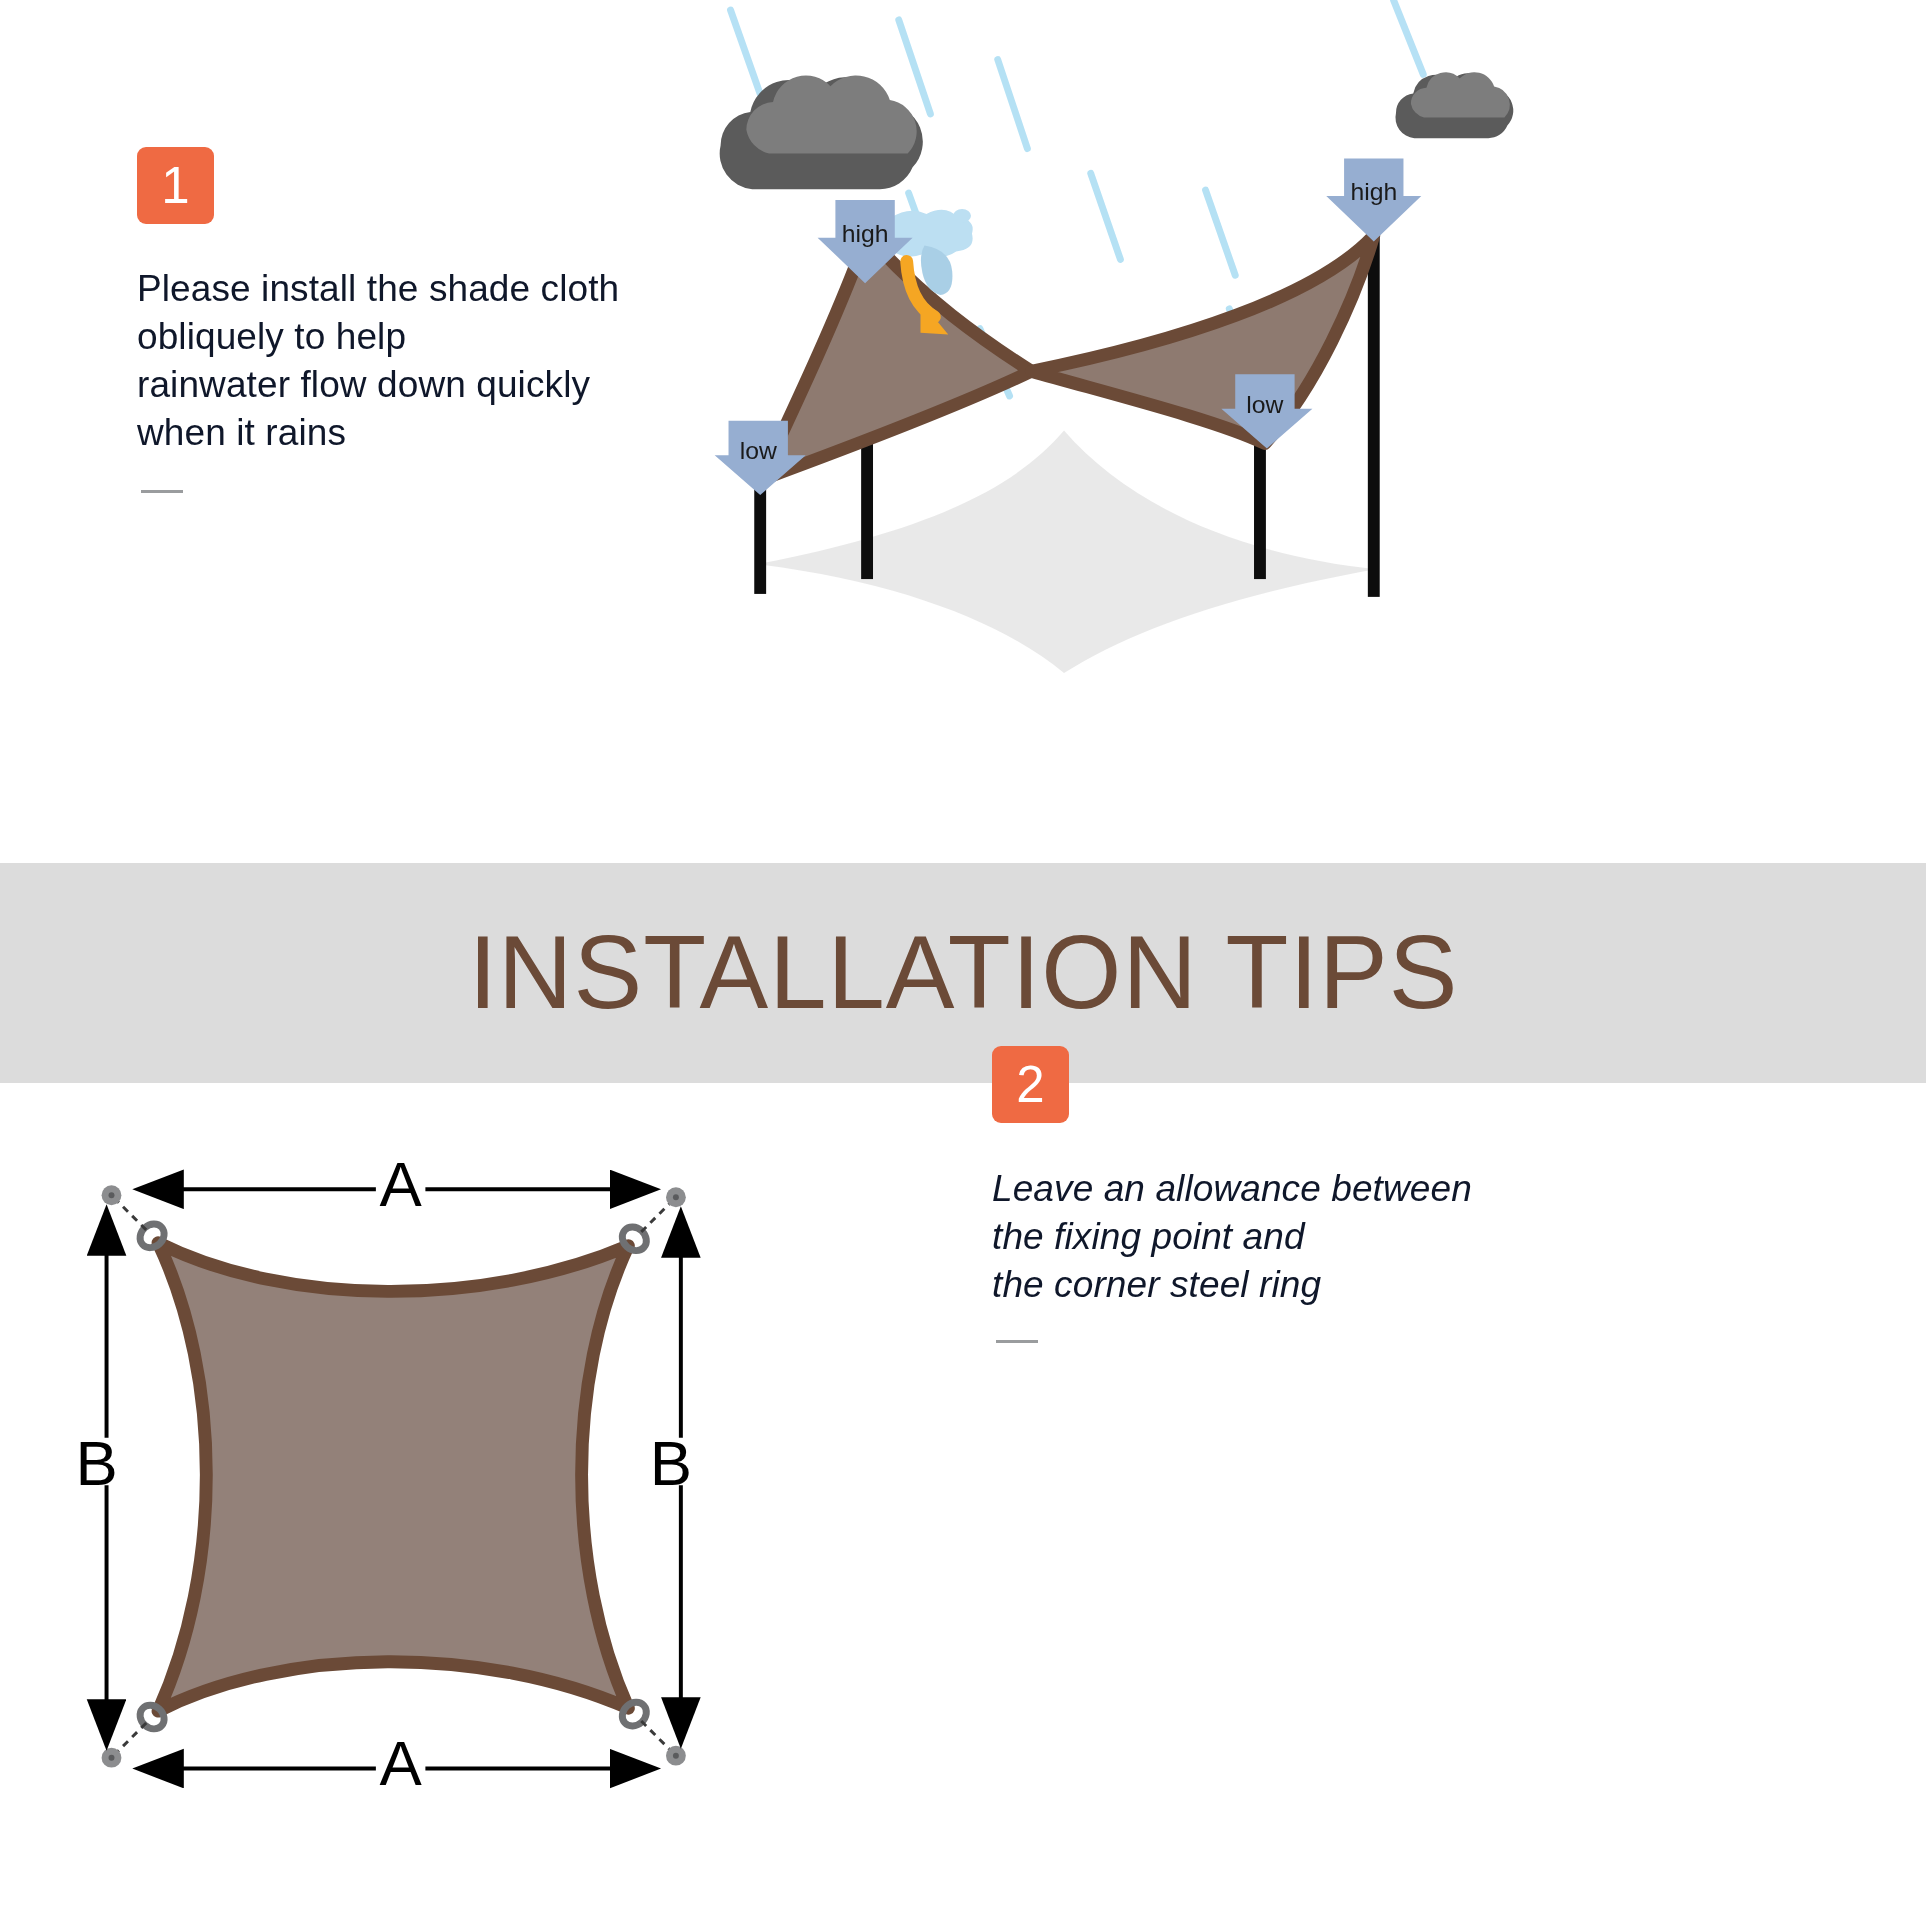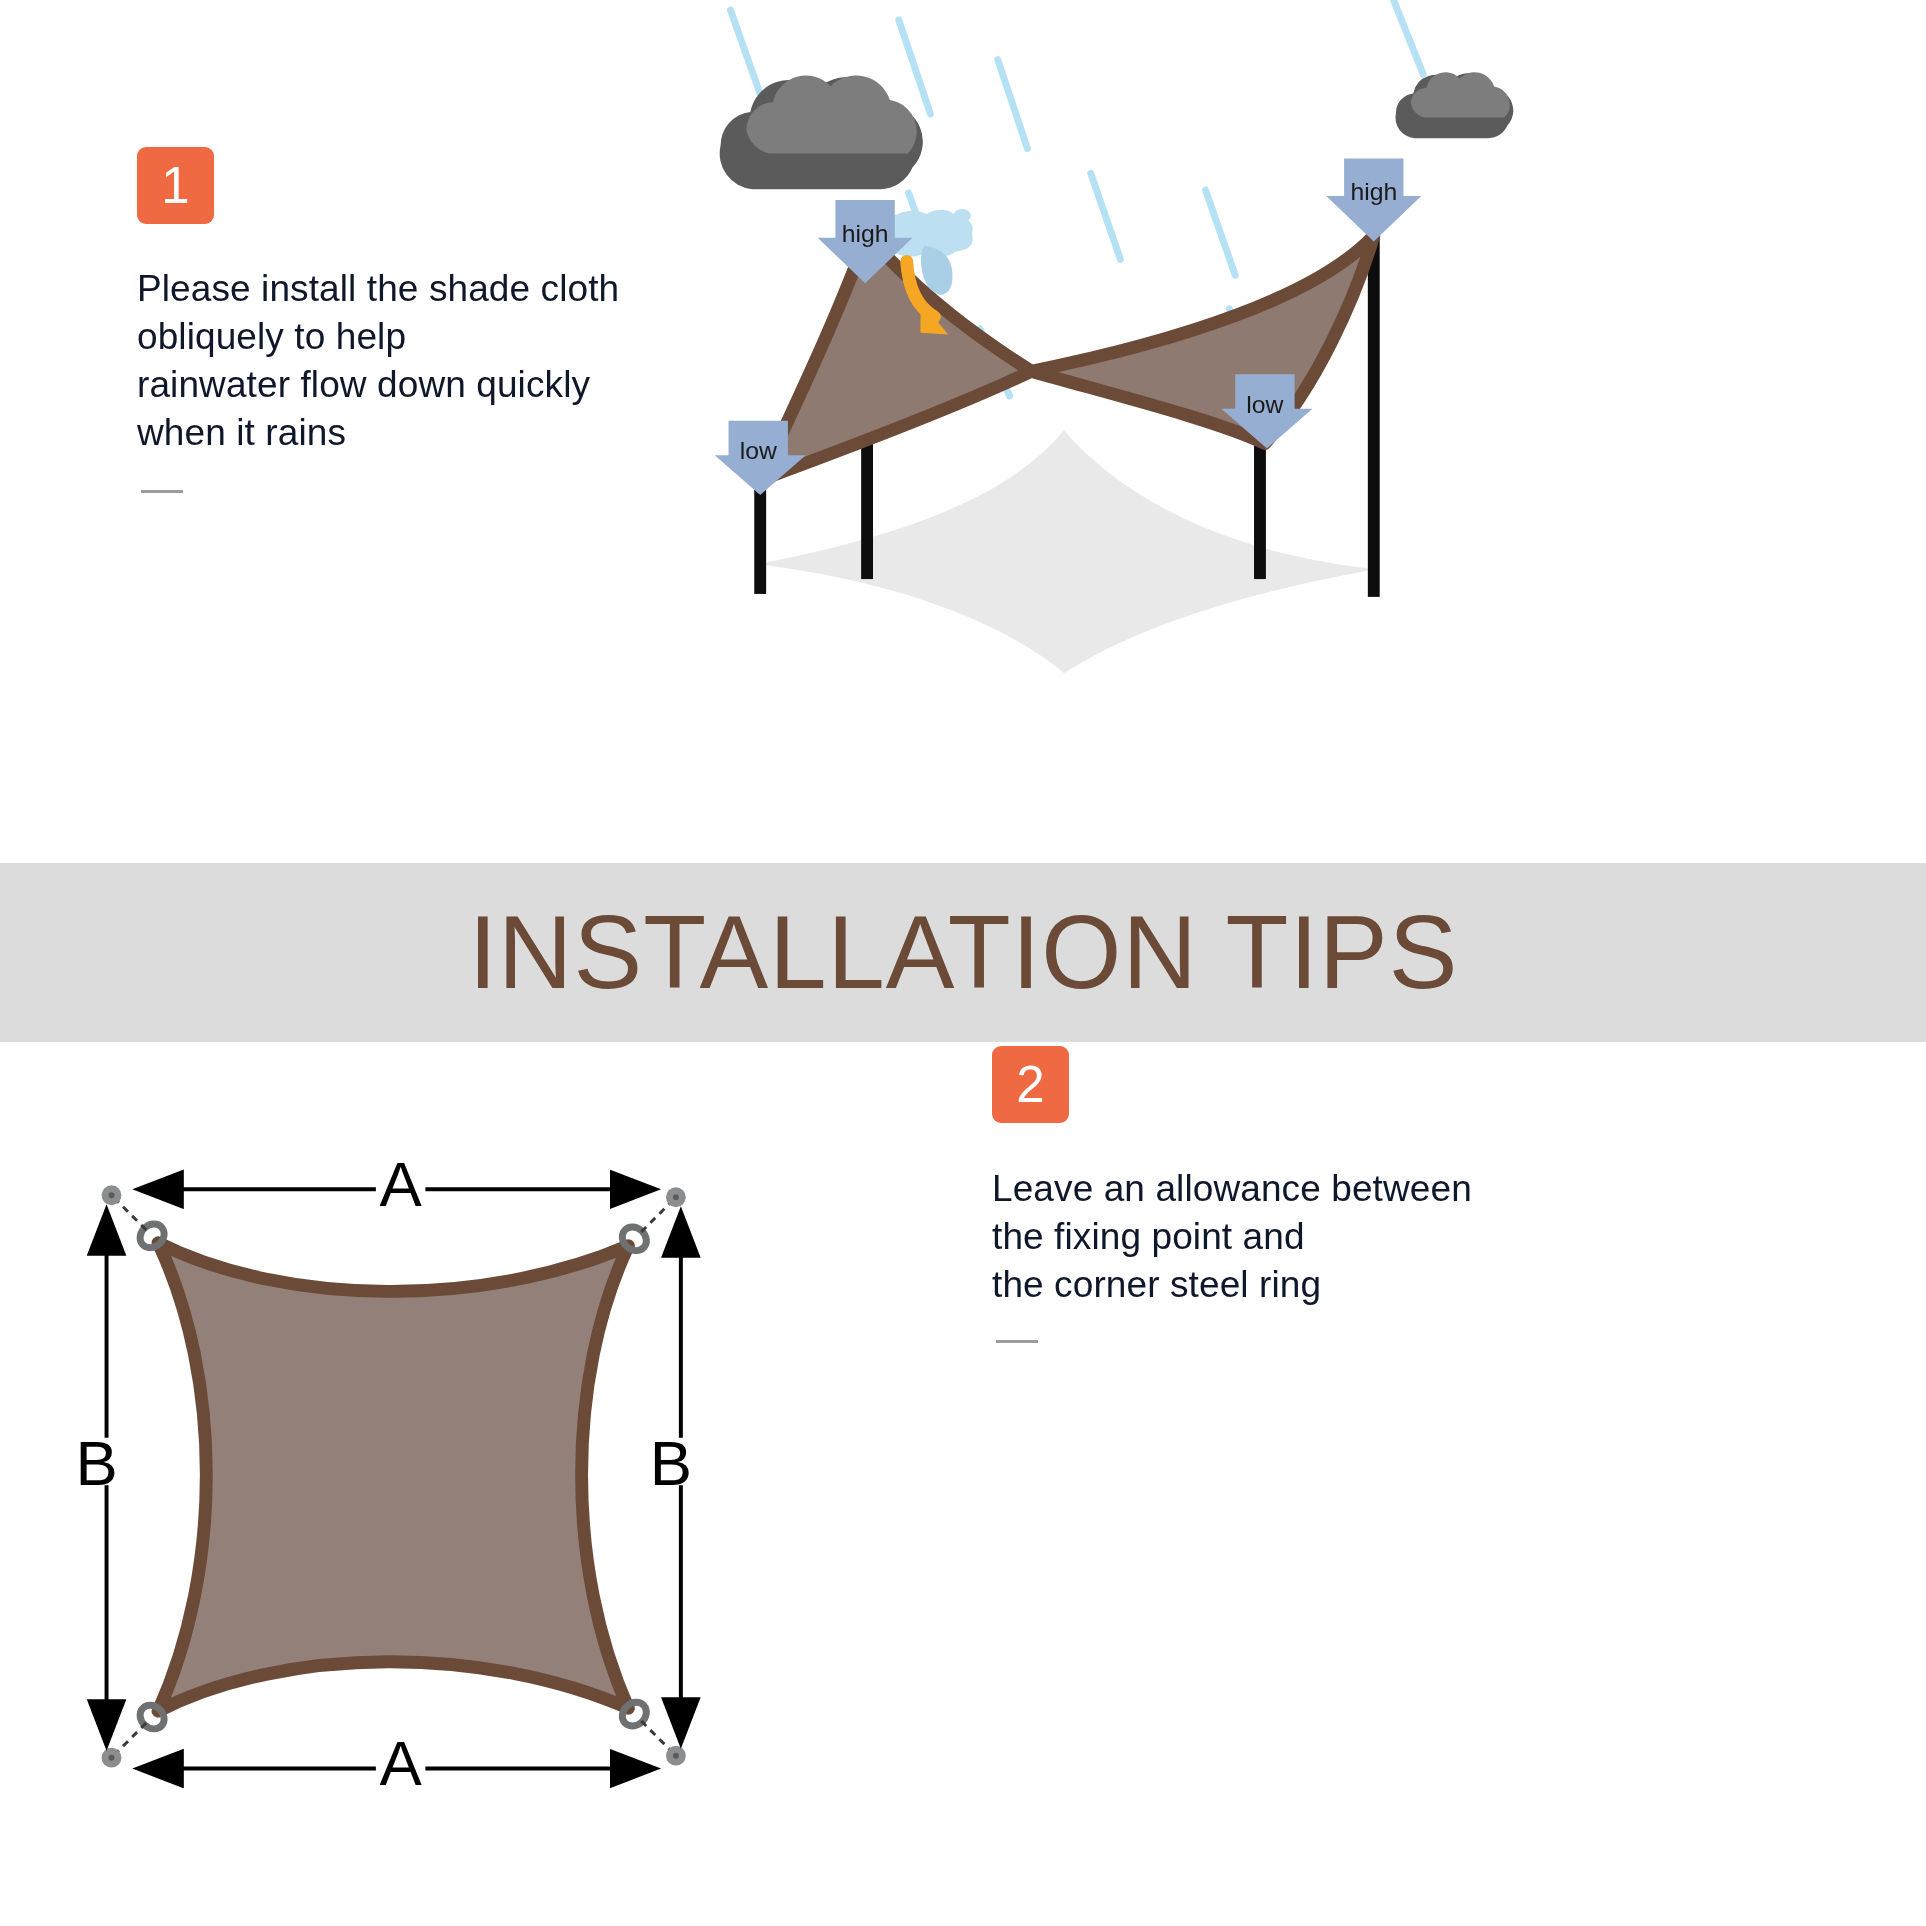--- a/index.html
+++ b/index.html
@@ -23,36 +23,36 @@
   .step-text{
     color:#0f172a;font-size:37px;line-height:1.30;font-weight:400;
     white-space:pre-line;letter-spacing:0.1px;
   }
   .step-rule{
     width:42px;height:3px;background:#9a9c9e;border:0;
   }
 
   
   #tips-banner{
-    left:0;top:863px;width:1927px;height:179px;background:#dcdcdc;
+    left:0;top:863px;width:1927px;height:220px;background:#dcdcdc;
     display:flex;align-items:center;justify-content:center;
   }
   #tips-banner .title{
     color:#6b4a37;font-size:103px;font-weight:400;letter-spacing:1px;
     font-family:"Liberation Sans","DejaVu Sans",sans-serif;
   }
 
   
   #step1-badge{left:137px;top:147px;}
   #step1-text{left:137px;top:265px;width:515px;}
   #step1-rule{left:141px;top:482px;}
 
   
   #step2-badge{left:992px;top:1046px;}
-  #step2-text{left:992px;top:1165px;width:554px;}
+  #step2-text{left:992px;top:1165px;width:554px;font-style:italic;}
   #step2-rule{left:996px;top:1332px;}
 
   svg{display:block;}
 </style>
 </head>
 <body>
 
 <div class="abs step-badge" id="step1-badge">
   <span>1</span>
 </div>

